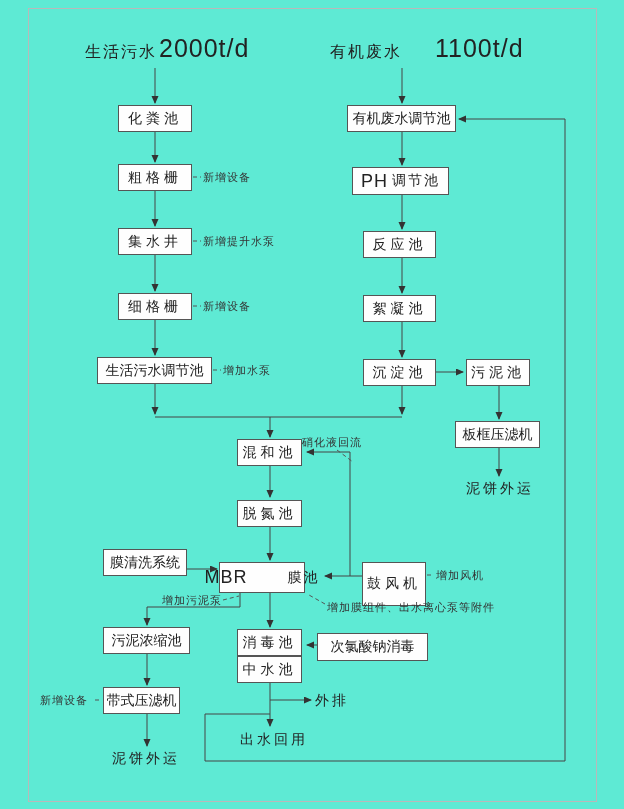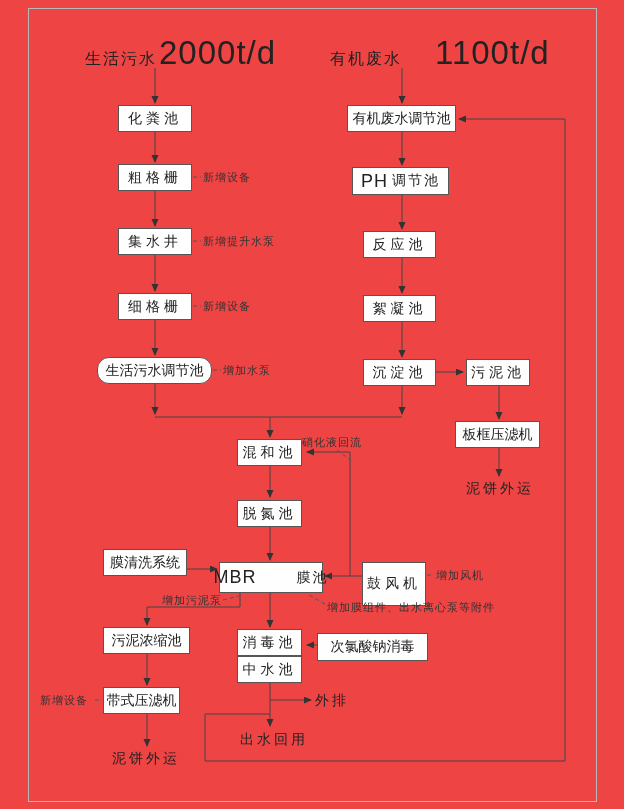--- a/index.html
+++ b/index.html
@@ -1,31 +1,31 @@
 <!DOCTYPE html>
 <html><head>
 <meta charset="utf-8">
 <style>
   html,body{margin:0;padding:0;background:#fff;}
   #canvas{
-    position:relative;width:624px;height:809px;background:#ef4444;
+    position:relative;width:624px;height:809px;background:#5eead4;
     font-family:"Liberation Sans","DejaVu Sans",sans-serif;color:#222;overflow:hidden;
   }
   .frame{position:absolute;left:28px;top:8px;width:567px;height:792px;border:1px solid #b9b9b9;}
   .node{
     position:absolute;border:1px solid #555;background:#fefefe;
     display:flex;align-items:center;justify-content:center;
     font-size:14px;color:#222;letter-spacing:4px;box-sizing:border-box;white-space:nowrap;
   }
   .node.tight{letter-spacing:0;}
   .txt{position:absolute;font-size:14px;letter-spacing:3px;color:#222;white-space:nowrap;}
   .ann{position:absolute;font-size:11px;letter-spacing:1px;color:#333;white-space:nowrap;}
   .hdr{position:absolute;display:flex;align-items:baseline;gap:2px;color:#222;white-space:nowrap;}
   .hdr .cn{font-size:16px;letter-spacing:2px;}
-  .hdr .num{font-size:33px;letter-spacing:1px;}
+  .hdr .num{font-size:25px;letter-spacing:1px;}
   .mixed .latin{font-size:18px;letter-spacing:1px;margin-right:4px;}
   .mixed .cn2{font-size:14px;letter-spacing:2px;}
   svg{position:absolute;left:0;top:0;}
 </style>
 </head>
 <body>
 
 <div id="canvas">
 
   <div class="frame"></div>
@@ -87,37 +87,37 @@
   </div>
   <div class="hdr" style="left:330px;top:34px;gap:33px;">
     <span class="cn">有机废水</span>
     <span class="num">1100t/d</span>
   </div>
 
   <div class="node" style="left:118px;top:105px;width:74px;height:27px;">化粪池</div>
   <div class="node" style="left:118px;top:164px;width:74px;height:27px;">粗格栅</div>
   <div class="node" style="left:118px;top:228px;width:74px;height:27px;">集水井</div>
   <div class="node" style="left:118px;top:293px;width:74px;height:27px;">细格栅</div>
-  <div class="node tight" style="left:97px;top:357px;width:115px;height:27px;border-radius:12px;">生活污水调节池</div>
+  <div class="node tight" style="left:97px;top:357px;width:115px;height:27px;">生活污水调节池</div>
 
   <div class="node tight mixed" style="left:352px;top:167px;width:97px;height:28px;">
     <span class="latin">PH</span>
     <span class="cn2">调节池</span>
   </div>
   <div class="node tight" style="left:347px;top:105px;width:109px;height:27px;">有机废水调节池</div>
   <div class="node" style="left:363px;top:231px;width:73px;height:27px;">反应池</div>
   <div class="node" style="left:363px;top:295px;width:73px;height:27px;">絮凝池</div>
   <div class="node" style="left:363px;top:359px;width:73px;height:27px;">沉淀池</div>
   <div class="node" style="left:466px;top:359px;width:64px;height:27px;">污泥池</div>
   <div class="node tight" style="left:455px;top:421px;width:85px;height:27px;">板框压滤机</div>
 
   <div class="node" style="left:237px;top:439px;width:65px;height:27px;text-align:right;">混和池</div>
   <div class="node" style="left:237px;top:500px;width:65px;height:27px;">脱氮池</div>
   <div class="node tight" style="left:103px;top:549px;width:84px;height:27px;">膜清洗系统</div>
-  <div class="node tight mixed" style="left:219px;top:562px;width:104px;height:31px;gap:36px;">
+  <div class="node tight mixed" style="left:219px;top:562px;width:86px;height:31px;gap:36px;">
     <span class="latin">MBR</span>
     <span class="cn2">膜池</span>
   </div>
   <div class="node" style="left:362px;top:562px;width:64px;height:44px;">鼓风机</div>
   <div class="node tight" style="left:103px;top:627px;width:87px;height:27px;">污泥浓缩池</div>
   <div class="node" style="left:237px;top:629px;width:65px;height:27px;">消毒池</div>
   <div class="node" style="left:237px;top:656px;width:65px;height:27px;">中水池</div>
   <div class="node tight" style="left:317px;top:633px;width:111px;height:28px;">次氯酸钠消毒</div>
   <div class="node tight" style="left:103px;top:687px;width:77px;height:27px;">带式压滤机</div>
 

